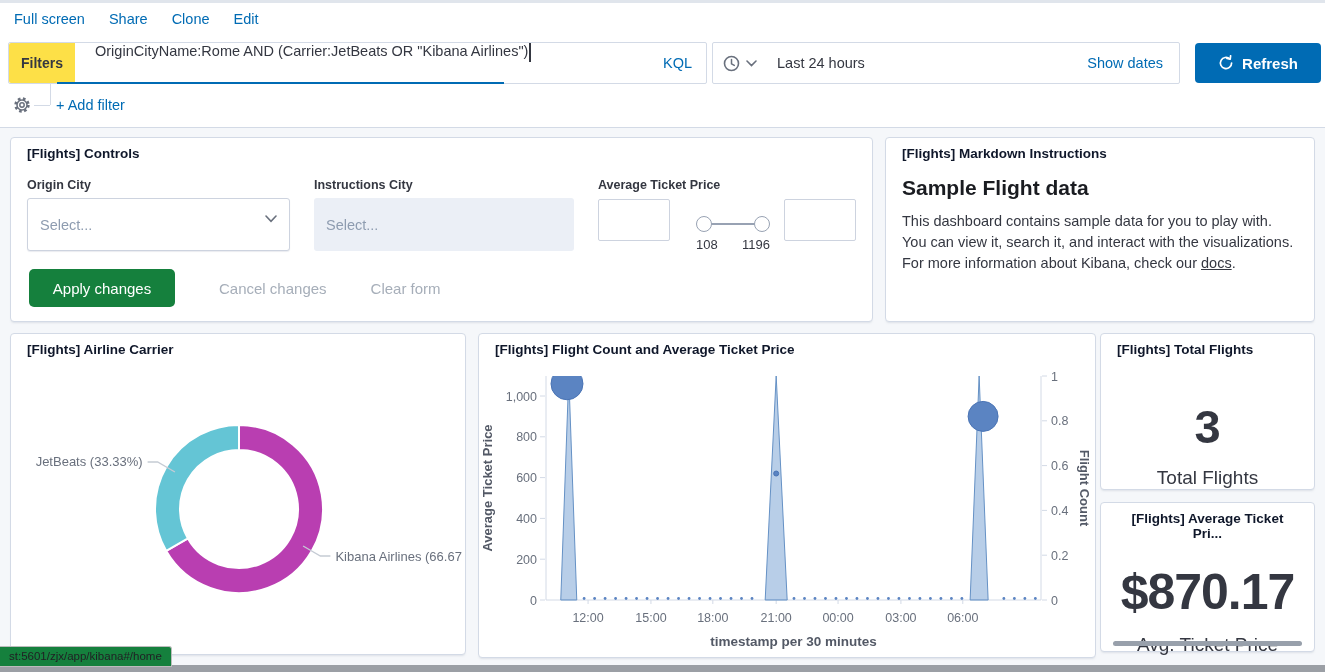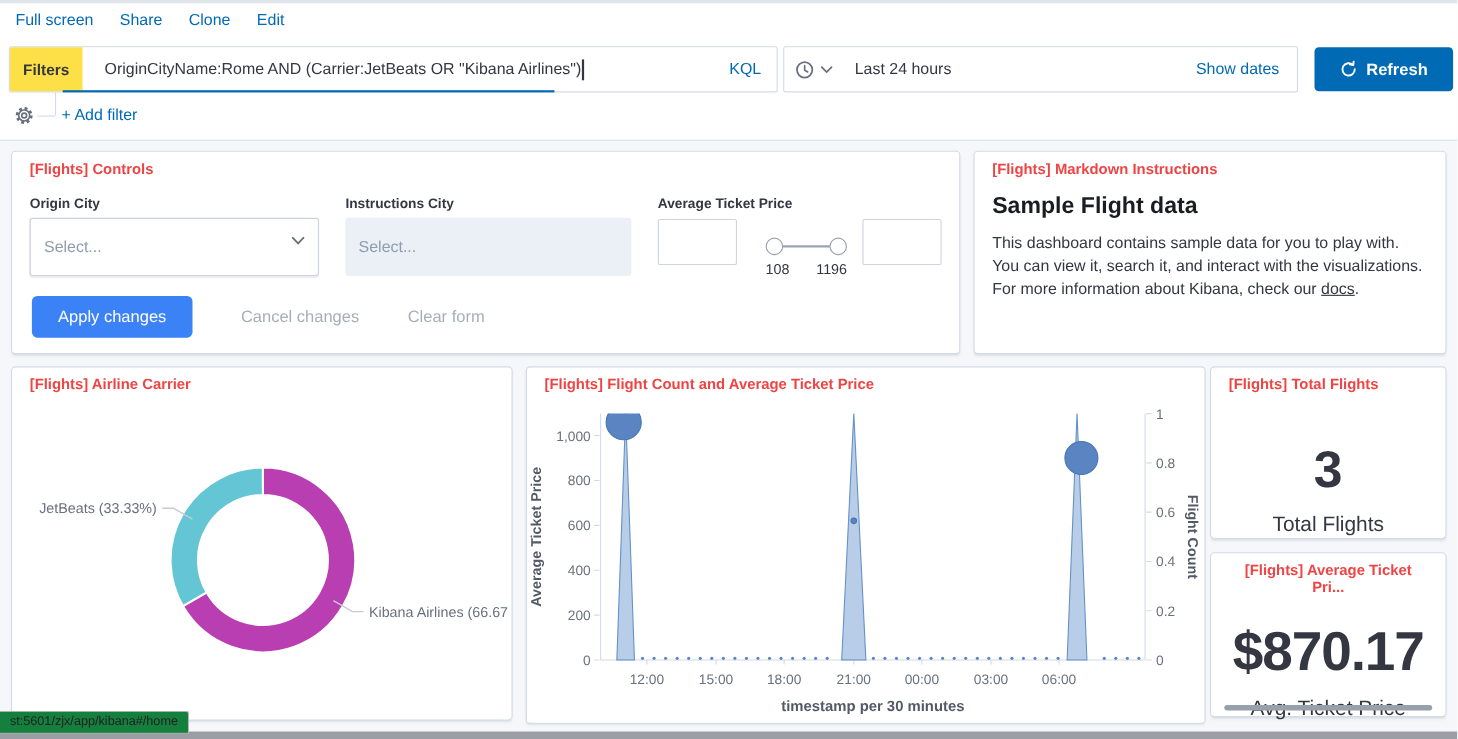--- a/index.html
+++ b/index.html
@@ -11,21 +11,21 @@
 
   
   .topnav { position:absolute; top:11px; left:14px; display:flex; gap:24px; }
   .topnav a { color:var(--accent); font-size:14.5px; font-weight:500; text-decoration:none; cursor:pointer; }
 
   
   .querybar { position:absolute; left:8px; top:42px; width:699px; height:42px; background:#fff;
               border:1px solid #d3dae6; border-radius:2px; display:flex; align-items:stretch; }
   .filters-chip { background:#fde047; display:flex; align-items:center; padding:0 12px;
                   font-size:14px; font-weight:700; color:#343741; border-radius:2px 0 0 2px; }
-  .query-input { flex:1; display:flex; align-items:center; padding-left:20px;
+  .query-input { flex:1; display:flex; align-items:flex-start; padding-left:20px;
                  font-size:14.5px; color:#343741; white-space:nowrap; overflow:hidden; }
   .caret { width:1.5px; height:19px; background:#343741; margin-left:1px; }
   .query-underline { position:absolute; left:48px; bottom:-1px; width:447px; height:2px; background:var(--accent); }
   .kql { margin-left:auto; display:flex; align-items:center; padding:0 14px;
          color:var(--accent); font-size:14.5px; font-weight:500; cursor:pointer; }
 
   
   .datebar { position:absolute; left:712px; top:42px; width:468px; height:42px; background:#fff;
              border:1px solid #d3dae6; border-radius:2px; display:flex; align-items:center; }
   .clock-btn { width:54px; height:100%; display:flex; align-items:center; justify-content:center; gap:6px; cursor:pointer; }
@@ -42,21 +42,21 @@
   .filter-tail-h { position:absolute; left:34px; top:105px; width:16px; height:1px; background:#d3dae6; }
   .gear-btn { position:absolute; left:13px; top:96px; width:18px; height:18px; cursor:pointer; }
   .add-filter { position:absolute; left:56px; top:97px; color:var(--accent); font-size:14.5px; font-weight:500; cursor:pointer; }
 
   .header-divider { position:absolute; top:127px; left:0; right:0; height:1px; background:#d3dae6; }
   .content-bg { position:absolute; top:128px; left:0; right:0; bottom:0; background:var(--page-bg); }
 
   
   .panel { position:absolute; background:#fff; border:1px solid #d3dae6; border-radius:4px;
            box-shadow:0 2px 2px -1px rgba(152,162,179,.25); }
-  .panel-title { padding:8px 16px 0; font-size:13.5px; font-weight:700; color:#ef4444; }
+  .panel-title { padding:8px 16px 0; font-size:13.5px; font-weight:700; color:#0f172a; }
 
   .p-controls  { left:10px;   top:137px; width:863px; height:185px; }
   .p-markdown  { left:885px;  top:137px; width:430px; height:185px; }
   .p-pie       { left:10px;   top:333px; width:456px; height:322px; }
   .p-ts        { left:478px;  top:333px; width:618px; height:325px; }
   .p-total     { left:1100px; top:333px; width:215px; height:157px; }
   .p-avg       { left:1100px; top:502px; width:215px; height:150px; }
 
   
   .ctl-group { position:absolute; }
@@ -68,21 +68,21 @@
   .select .chev { position:absolute; right:12px; top:16px; }
   .num-input { width:72px; height:42px; background:#fff; border:1px solid #cdd3df; border-radius:2px; }
   .slider { position:absolute; }
   .slider .track { position:absolute; left:8px; right:8px; top:10px; height:1.5px; background:#98a2b3; }
   .slider .handle { position:absolute; top:3px; width:16px; height:16px; border-radius:50%;
                     background:#fff; border:1.5px solid #98a2b3; cursor:pointer; }
   .slider .h1 { left:0; } .slider .h2 { right:0; }
   .slider .vals { position:absolute; top:24px; left:0; right:0; display:flex; justify-content:space-between;
                   font-size:13px; color:#343741; }
   .btn-row { position:absolute; left:18px; top:131px; display:flex; align-items:center; gap:44px; }
-  .apply-btn { width:146px; height:38px; border:none; border-radius:5px; background:#3b82f6; color:#fff;
+  .apply-btn { width:146px; height:38px; border:none; border-radius:5px; background:#15803d; color:#fff;
                font-size:15px; font-weight:500; cursor:not-allowed; font-family:"Liberation Sans", sans-serif; }
   .ghost-btn { border:none; background:none; color:#a6aeb9; font-size:15px; cursor:not-allowed;
                font-family:"Liberation Sans", sans-serif; }
 
   
   .md-h1 { margin:15px 16px 0; font-size:21px; font-weight:700; color:#1a1c21; }
   .md-body { margin:11px 16px 16px; font-size:14.5px; line-height:1.45; color:#343741; width:398px; }
   .md-body a { color:#343741; text-decoration:underline; cursor:pointer; }
 
   

